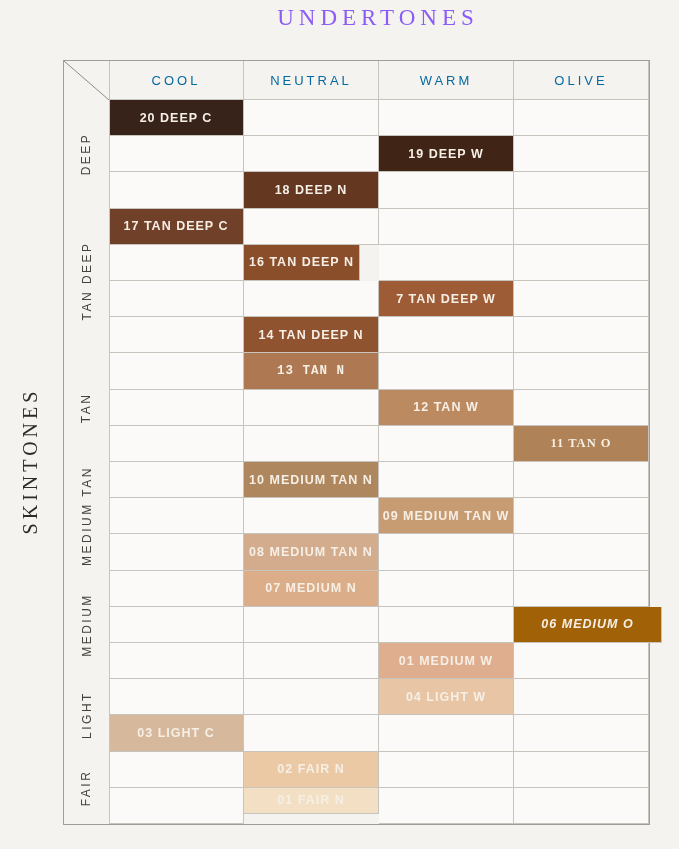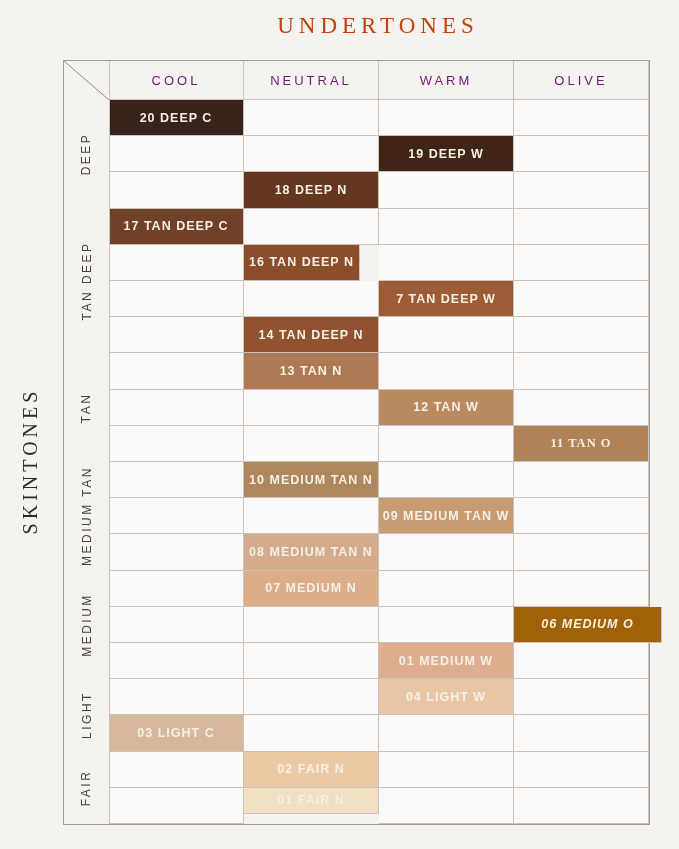--- a/index.html
+++ b/index.html
@@ -4,25 +4,25 @@
 <style>
   html,body{margin:0;padding:0;}
   .page{
     position:relative;
     width:679px;height:849px;
     background:#f5f3ef;
     font-family:"Liberation Sans", sans-serif;
     overflow:hidden;
   }
   .title{
-    position:absolute;left:108px;top:13px;width:540px;
+    position:absolute;left:108px;top:5px;width:540px;
     text-align:center;
     font-family:"Liberation Serif", serif;
     font-size:23px;letter-spacing:5px;
-    color:#c2410c;
+    color:#8b5cf6;
     white-space:nowrap;
   }
   .side-title{
     position:absolute;left:30px;top:461px;
     transform:translate(-50%,-50%) rotate(-90deg);
     font-family:"Liberation Serif", serif;
     font-size:20px;letter-spacing:4px;
     color:#2d2c29;
     white-space:nowrap;
   }
@@ -36,21 +36,21 @@
   .vline{
     position:absolute;left:45px;top:0;width:1px;height:100%;
     background:#c7c3bd;
   }
   .corner{position:absolute;left:0;top:0;width:45px;height:39px;}
   .corner svg{display:block;width:45px;height:39px;}
   .hcell{
     position:absolute;top:0;height:39px;
     display:flex;align-items:center;justify-content:center;
     font-size:13px;letter-spacing:3px;
-    color:#701a75;
+    color:#0369a1;
     box-sizing:border-box;
     border-right:1px solid #c7c3bd;
     border-bottom:1px solid #c7c3bd;
   }
   .gcell{
     position:absolute;left:0;width:45px;
     display:flex;align-items:center;justify-content:center;
     overflow:visible;
   }
   .gcell span{
@@ -141,21 +141,21 @@
         <div class="cell" style="left: 450px; top: 183.8px; width: 135px; height: 36.2px;"></div>
         <div class="cell" style="left: 45px; top: 220px; width: 135px; height: 36.2px;"></div>
         <div class="cell" style="left: 180px; top: 220px; width: 135px; height: 36.2px;"></div>
         <div class="cell swatch" style="left: 315px; top: 220px; width: 135px; height: 36.2px; background: rgb(157, 92, 54);">7 TAN DEEP W</div>
         <div class="cell" style="left: 450px; top: 220px; width: 135px; height: 36.2px;"></div>
         <div class="cell" style="left: 45px; top: 256.2px; width: 135px; height: 36.2px;"></div>
         <div class="cell swatch" style="left: 180px; top: 256.2px; width: 135px; height: 36.2px; background: rgb(143, 83, 48);">14 TAN DEEP N</div>
         <div class="cell" style="left: 315px; top: 256.2px; width: 135px; height: 36.2px;"></div>
         <div class="cell" style="left: 450px; top: 256.2px; width: 135px; height: 36.2px;"></div>
         <div class="cell" style="left: 45px; top: 292.4px; width: 135px; height: 36.2px;"></div>
-        <div class="cell swatch" style="left: 180px; top: 292.4px; width: 135px; height: 36.2px; background: rgb(174, 121, 82);">13 TAN N</div>
+        <div class="cell swatch" style="left: 180px; top: 292.4px; width: 135px; height: 36.2px; background: rgb(174, 121, 82); font-family: Liberation Mono, monospace;">13 TAN N</div>
         <div class="cell" style="left: 315px; top: 292.4px; width: 135px; height: 36.2px;"></div>
         <div class="cell" style="left: 450px; top: 292.4px; width: 135px; height: 36.2px;"></div>
         <div class="cell" style="left: 45px; top: 328.6px; width: 135px; height: 36.2px;"></div>
         <div class="cell" style="left: 180px; top: 328.6px; width: 135px; height: 36.2px;"></div>
         <div class="cell swatch" style="left: 315px; top: 328.6px; width: 135px; height: 36.2px; background: rgb(188, 138, 96);">12 TAN W</div>
         <div class="cell" style="left: 450px; top: 328.6px; width: 135px; height: 36.2px;"></div>
         <div class="cell" style="left: 45px; top: 364.8px; width: 135px; height: 36.2px;"></div>
         <div class="cell" style="left: 180px; top: 364.8px; width: 135px; height: 36.2px;"></div>
         <div class="cell" style="left: 315px; top: 364.8px; width: 135px; height: 36.2px;"></div>
         <div class="cell swatch" style="left: 450px; top: 364.8px; width: 135px; height: 36.2px; background: rgb(176, 130, 87); font-family: Liberation Serif, serif;">11 TAN O</div>

